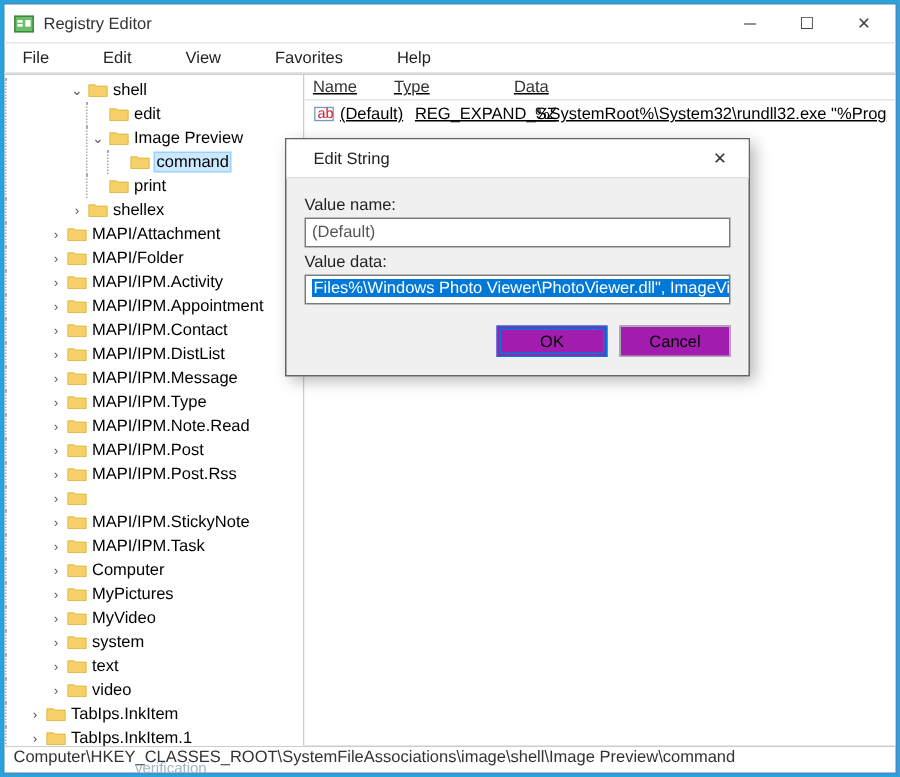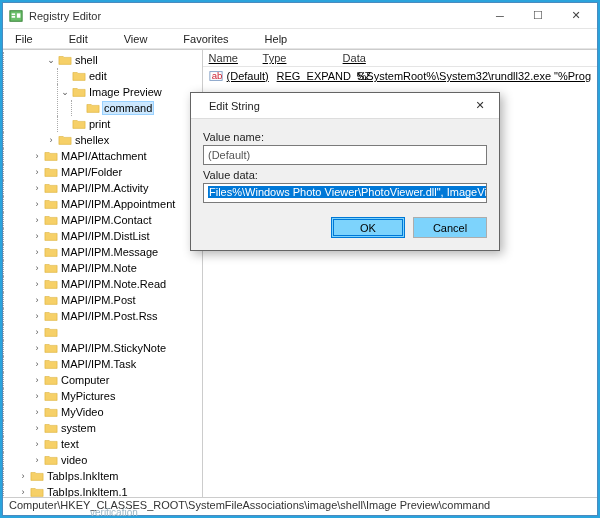--- a/index.html
+++ b/index.html
@@ -52,21 +52,21 @@
   .field-label { color:#222; margin: 4px 0 2px 0; }
   .text-input, .text-input-sel {
     width:100%; height:20px; border:1px solid #7a7a7a; background:#fff; padding:2px 4px;
     font-size:11px; color:#000;
   }
   .text-input[readonly]{ background:#fff; color:#555;}
   .text-input-sel { background:#fff; color:#000; position:relative; overflow:hidden;}
   .text-input-sel .sel { background:#0078d7; color:#fff; padding:0 1px; white-space:nowrap; display:inline-block;}
   .dlg-buttons { display:flex; justify-content:flex-end; gap:8px; padding: 10px 12px 12px 12px; }
   .btn {
-    width:74px; height:21px; background:#7dd3fc; border:1px solid #adadad;
+    width:74px; height:21px; background:#a21caf; border:1px solid #adadad;
     display:flex; align-items:center; justify-content:center; color:#000;
   }
   .btn.default { border:1px solid #0078d7; outline:1px solid #0078d7; outline-offset:-3px;}
 
   svg.folder path { fill:#f6d068; stroke:#d4a419; stroke-width:.5; }
 </style>
 </head>
 <body>
 
 <div class="window">
@@ -217,21 +217,21 @@
               </svg>
               <span class="label">MAPI/IPM.Message</span>
             </div>
           </li>
           <li style="padding-left:26px">
             <div class="row">
               <span class="expander">›</span>
               <svg class="folder" viewBox="0 0 16 12">
                 <path d="M1 2 h5 l1 1 h8 v8 h-14 z"></path>
               </svg>
-              <span class="label">MAPI/IPM.Note</span>
+              <span class="label">MAPI/IPM.Type</span>
             </div>
           </li>
           <li style="padding-left:26px">
             <div class="row">
               <span class="expander">›</span>
               <svg class="folder" viewBox="0 0 16 12">
                 <path d="M1 2 h5 l1 1 h8 v8 h-14 z"></path>
               </svg>
               <span class="label">MAPI/IPM.Note.Read</span>
             </div>

